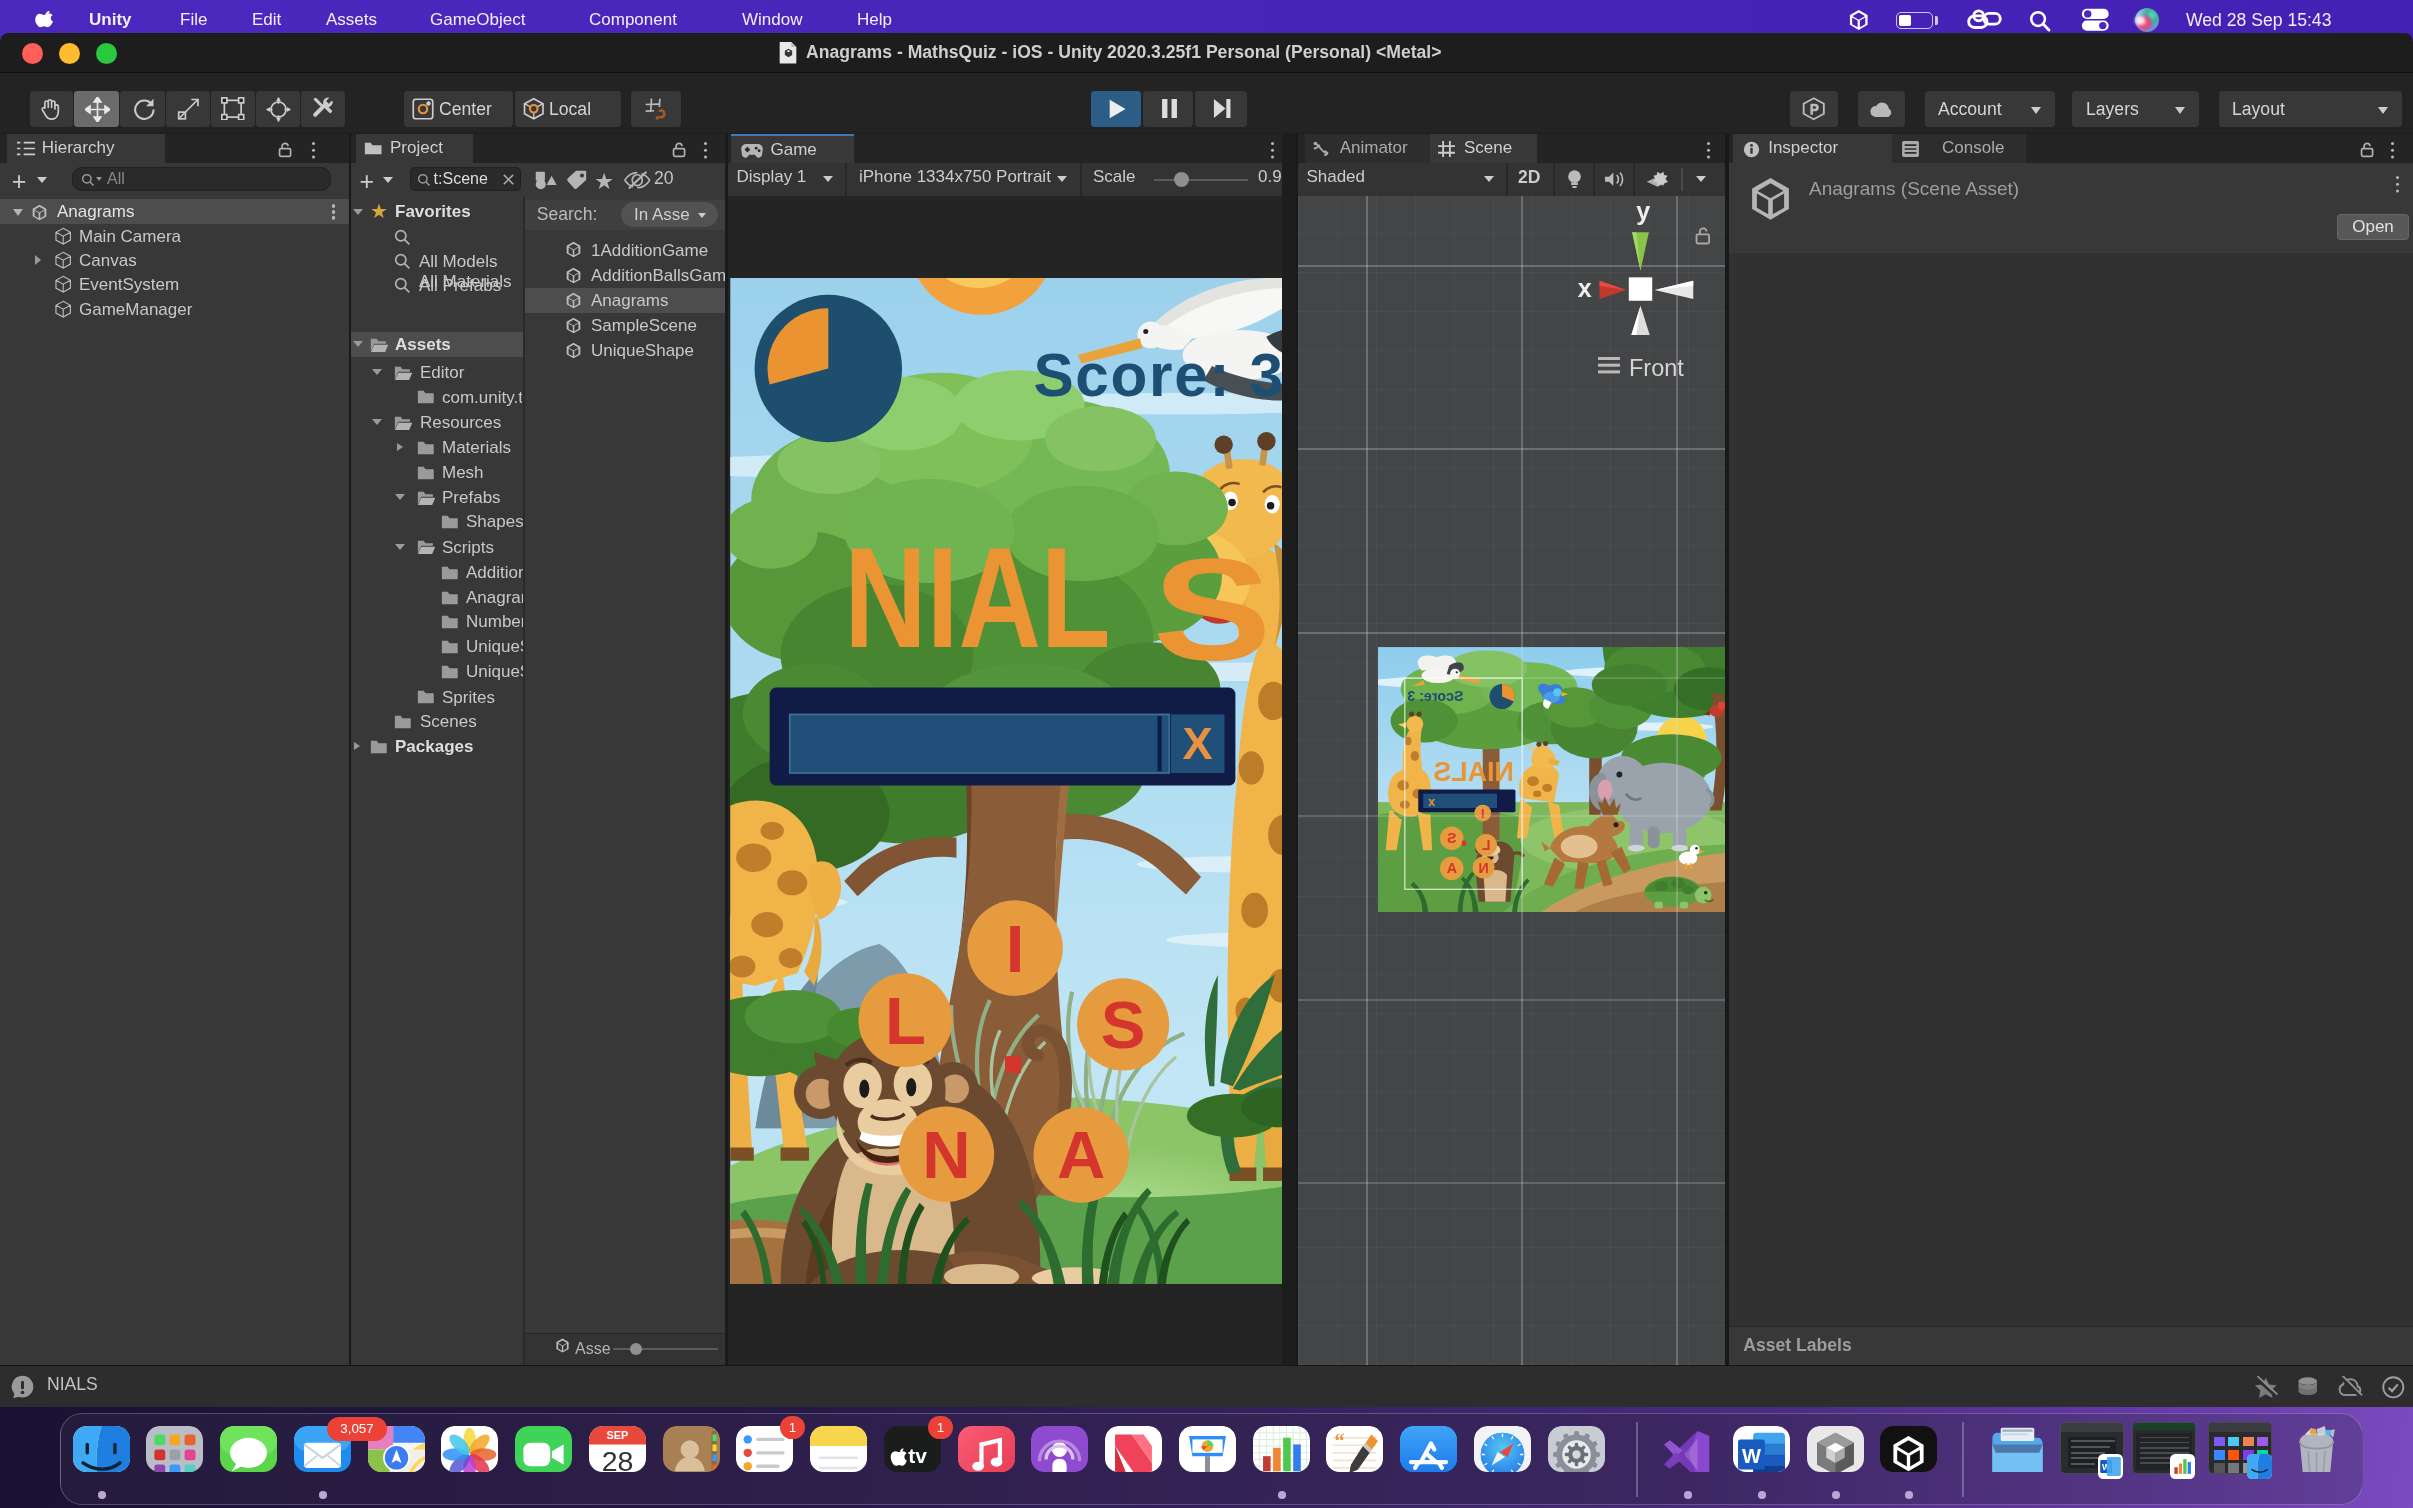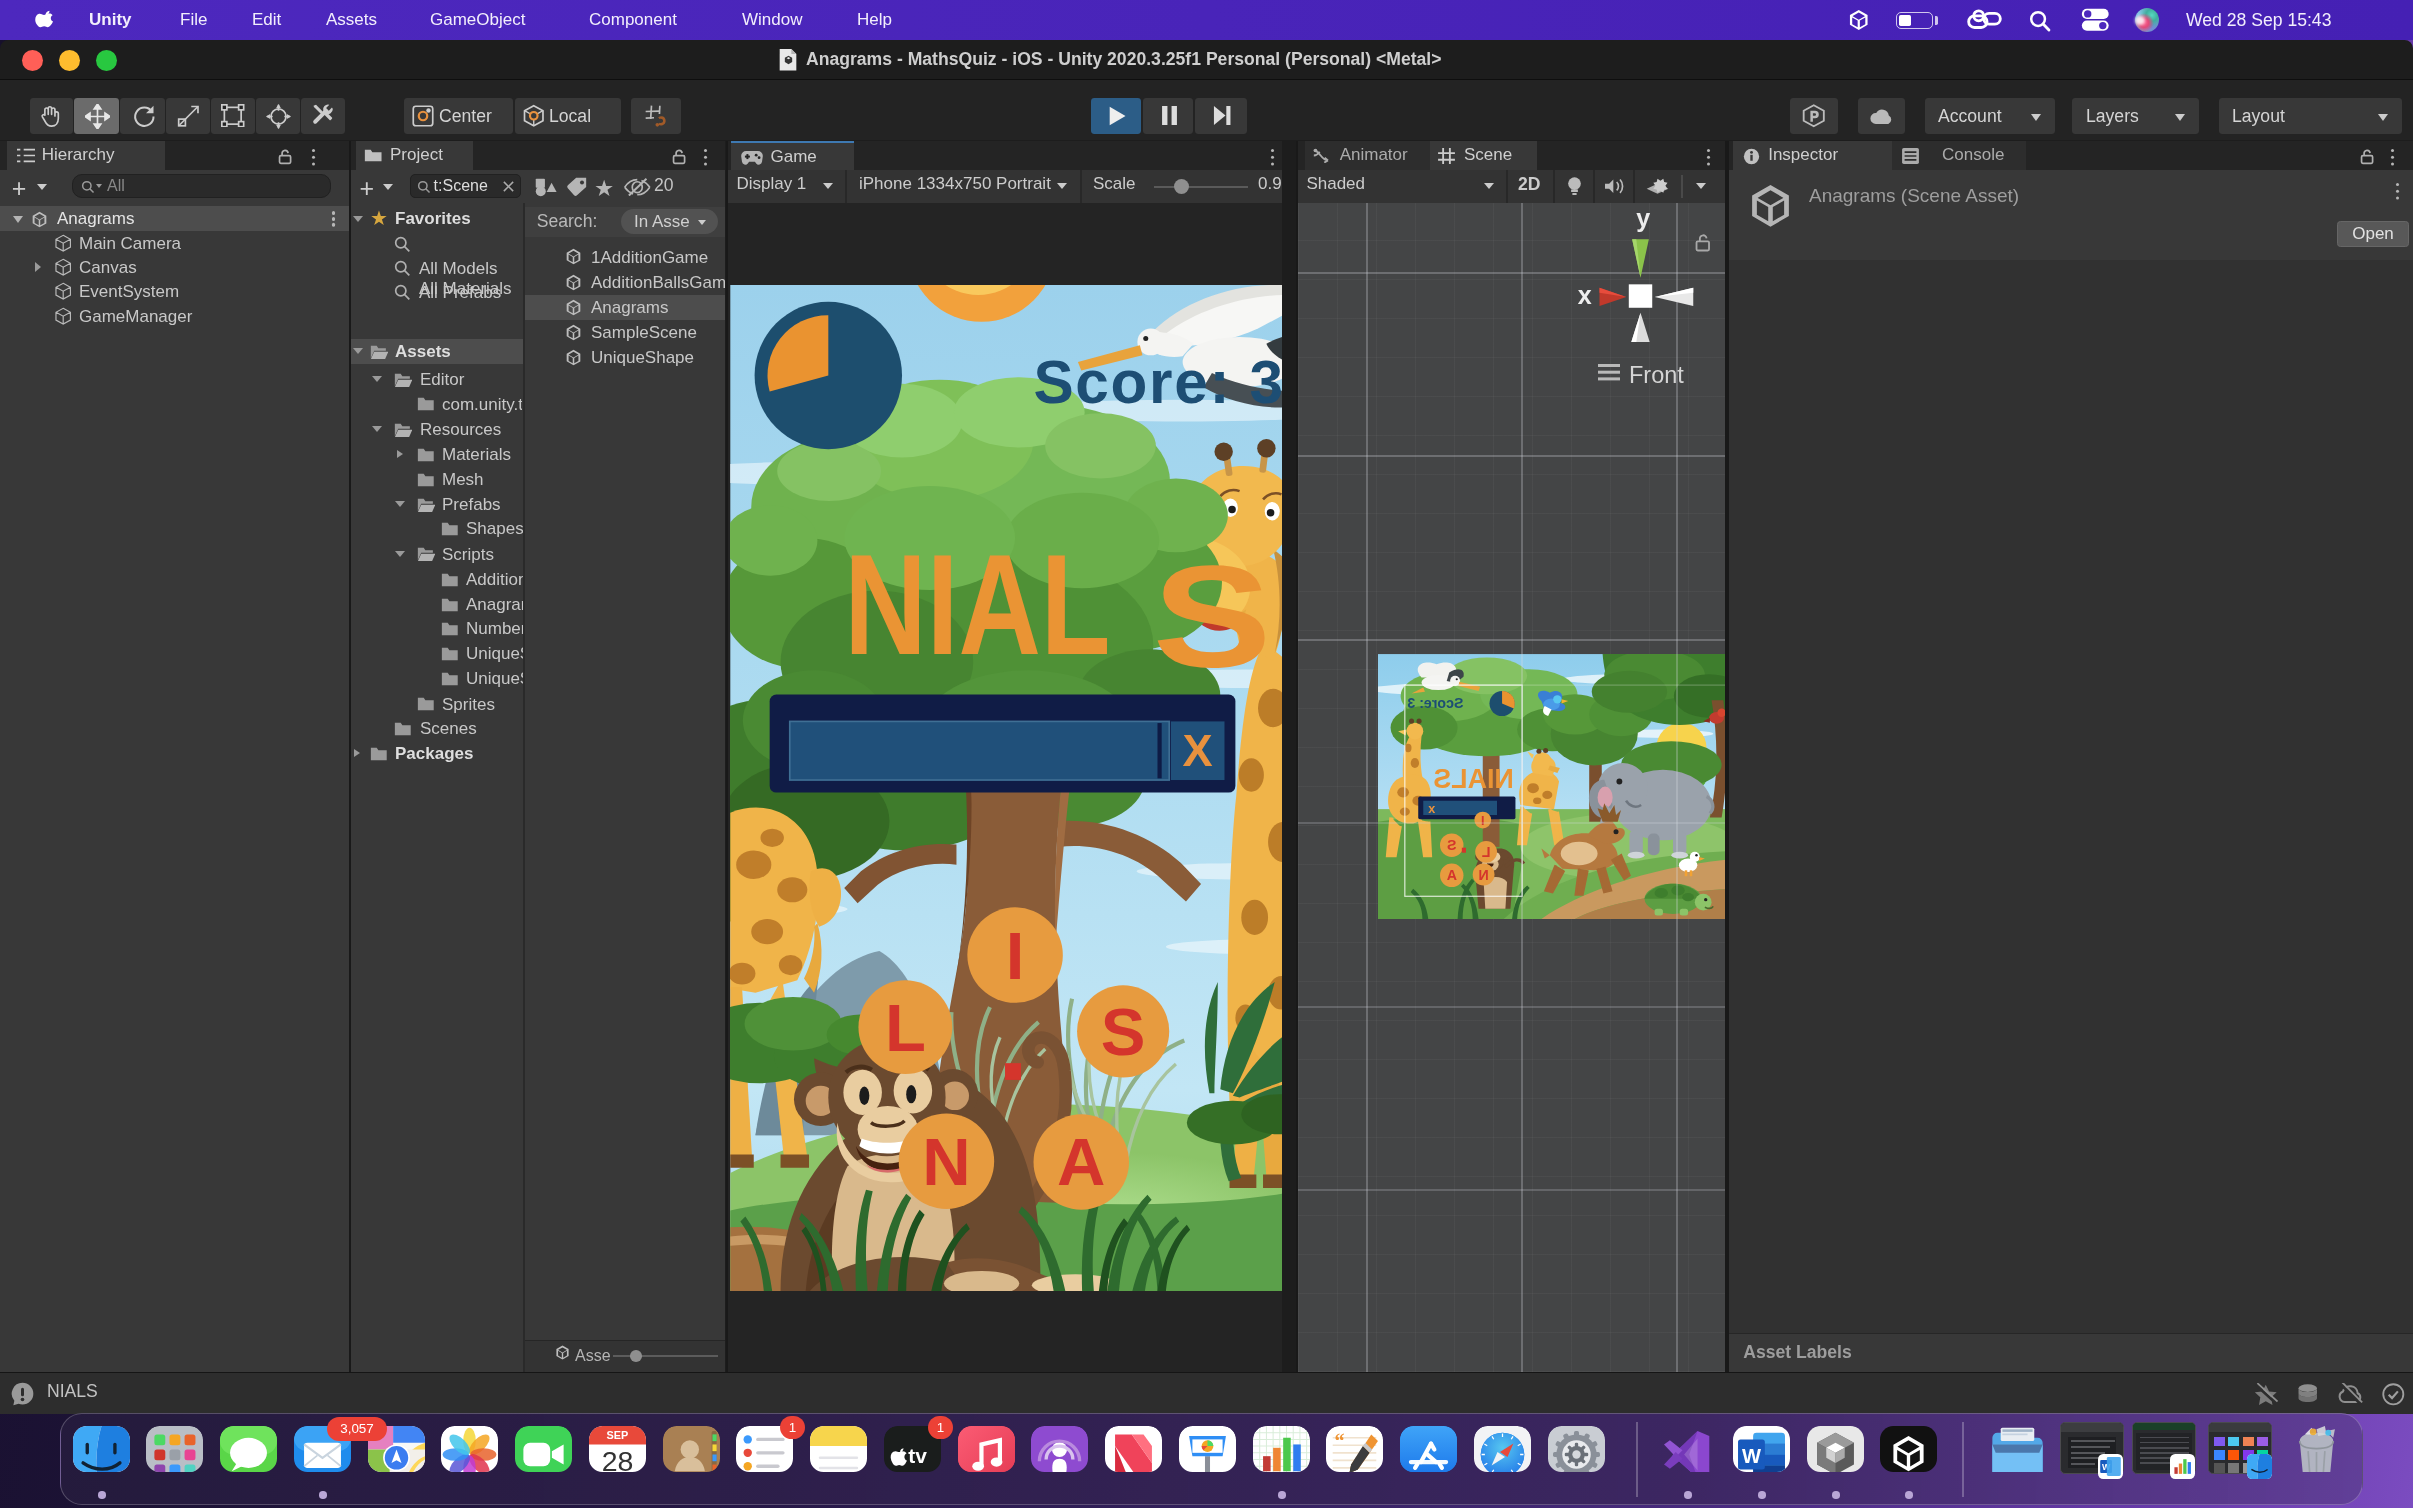--- a/index.html
+++ b/index.html
@@ -1,21 +1,21 @@
 <!DOCTYPE html>
 <html style="font-size:13.4px"><head>
 <meta charset="utf-8">
 <style>
 *{margin:0;padding:0;box-sizing:border-box}
 html,body{width:2413px;height:1508px;overflow:hidden;background:#1c1233;font-family:"Liberation Sans",sans-serif}
 .abs{position:absolute}
 #desktop{position:absolute;inset:0;background:linear-gradient(100deg,#17102c 0%,#241643 35%,#33205c 55%,#4a2b82 75%,#6a3cae 92%,#7b4cc0 100%)}
 #menubar{position:absolute;left:0;top:0;width:2413px;height:40px;background:linear-gradient(90deg,#4d28be,#4520b4);color:#fff;font-size:17px}
 .mi{position:absolute;top:0;height:40px;line-height:40px;color:#f2eefc}
-#win{position:absolute;left:0;top:40px;width:2413px;height:1374px;background:#1d1d1d;border-radius:8.4px 8.4px 0 0;overflow:hidden}
+#win{position:absolute;left:0;top:33px;width:2413px;height:1374px;background:#1d1d1d;border-radius:8.4px 8.4px 0 0;overflow:hidden}
 .tl{position:absolute;top:10px;width:21px;height:21px;border-radius:50%}
 #toolbar{position:absolute;left:0;top:39px;width:2413px;height:61px;background:#232323;border-top:0.8px solid #0e0e0e}
 .tbtn{position:absolute;top:17.6px;height:36px;background:#383838;border-radius:3.4px}
 .panel{position:absolute;top:101px;bottom:42px;background:#383838}
 .tabbar{position:absolute;left:0;top:0;right:0;height:28.5px;background:#242424}
 .tab{position:absolute;top:0;height:28.5px;background:#383838;color:#cfcfcf;font-size:17px;line-height:28.5px}
 .ptool{position:absolute;left:0;top:28.5px;right:0;height:34px;background:#383838;border-bottom:0.8px solid #232323}
 .pcontent{position:absolute;left:0;top:62px;right:0;bottom:0;background:#383838;overflow:hidden}
 .row{position:absolute;height:25px;line-height:25px;color:#c8c8c8;font-size:17px;white-space:nowrap}
 .srch{position:absolute;background:#2a2a2a;border:0.8px solid #212121;border-radius:10px;color:#888;font-size:16px}

